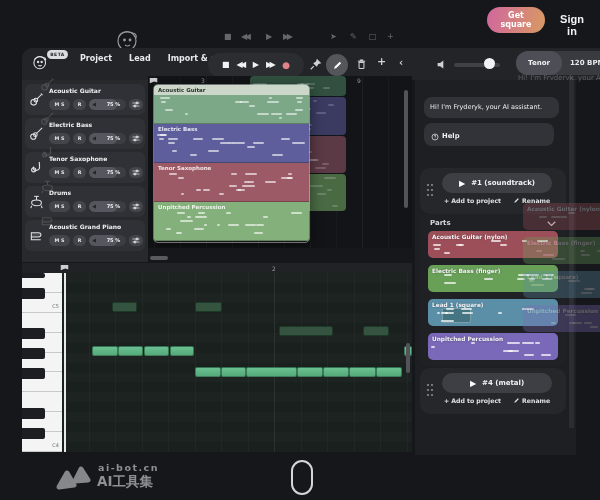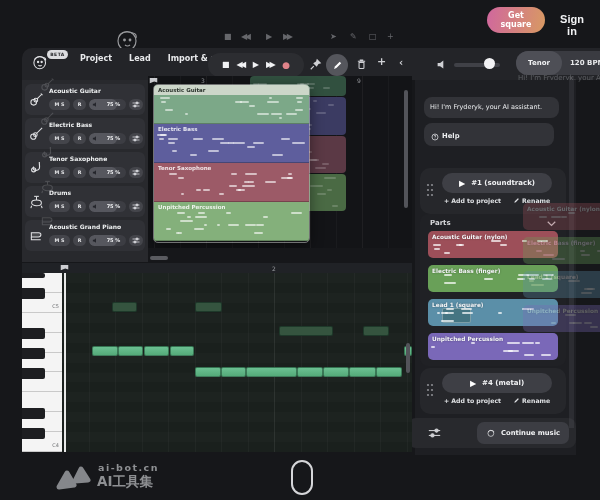--- a/index.html
+++ b/index.html
@@ -654,37 +654,20 @@
         </span>
         <span class="action">
           <svg width="7" height="7" viewBox="0 0 16 16" fill="#dfe1e4">
               <path d="M3 13 l1.2-3.4 7-7 2.2 2.2 -7 7z"></path>
             </svg>
           <span>Rename</span>
         </span>
       </div>
     </div>
 
-    <div class="bottombar">
-      <div style="position:absolute;left:20px;top:9px;">
-        <svg width="13" height="12" viewBox="0 0 16 14" fill="none" stroke="#cfd0d4" stroke-width="1.3">
-          <line x1="1" y1="4" x2="15" y2="4"></line>
-            <circle cx="10.5" cy="4" r="2" fill="#cfd0d4"></circle>
-          <line x1="1" y1="10" x2="15" y2="10"></line>
-            <circle cx="5.5" cy="10" r="2" fill="#cfd0d4"></circle>
-        </svg>
-      </div>
-      <div class="continue-btn">
-        <svg width="11" height="10" viewBox="0 0 34 26" fill="none" stroke="#f1f2f4" stroke-width="2">
-          <ellipse cx="15" cy="14" rx="9" ry="9.5"></ellipse>
-            <path d="M7 9 q4 -6 14 -3 q4 1 3 5"></path>
-        </svg>
-        <span>Continue music</span>
-      </div>
-    </div>
     <div class="ghost-strip"></div>
   </div>
 
   <div class="abs piano-roll">
     <div class="pr-ruler">
       <div style="position:absolute;left:38px;top:1px;">
         <svg width="9" height="8" viewBox="0 0 12 10" fill="#cdced2">
             <path d="M1 1 h10 v6 l-4 -1.5 -6 2.5 z"></path>
           </svg>
       </div>

